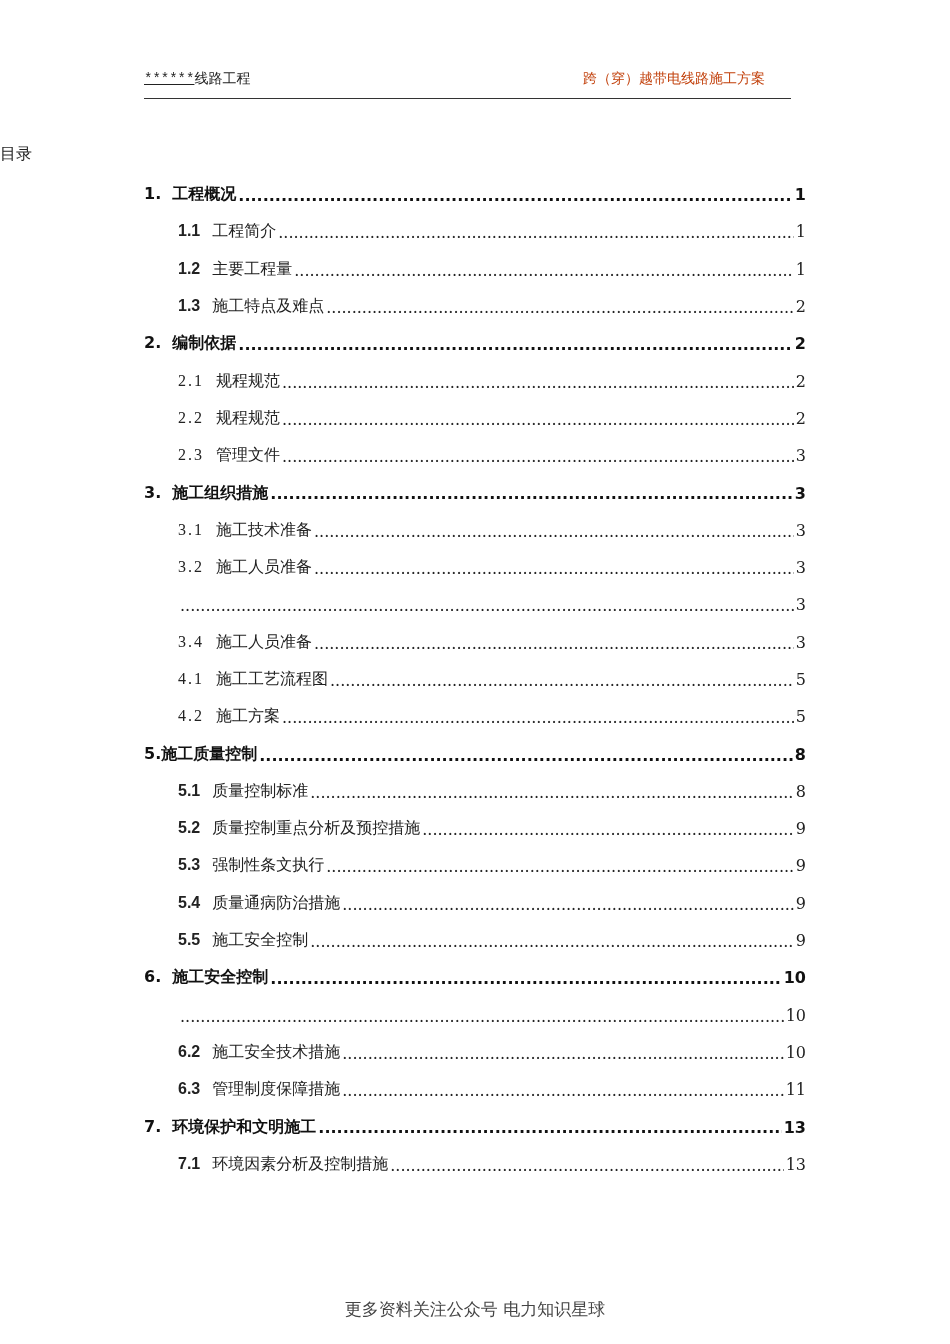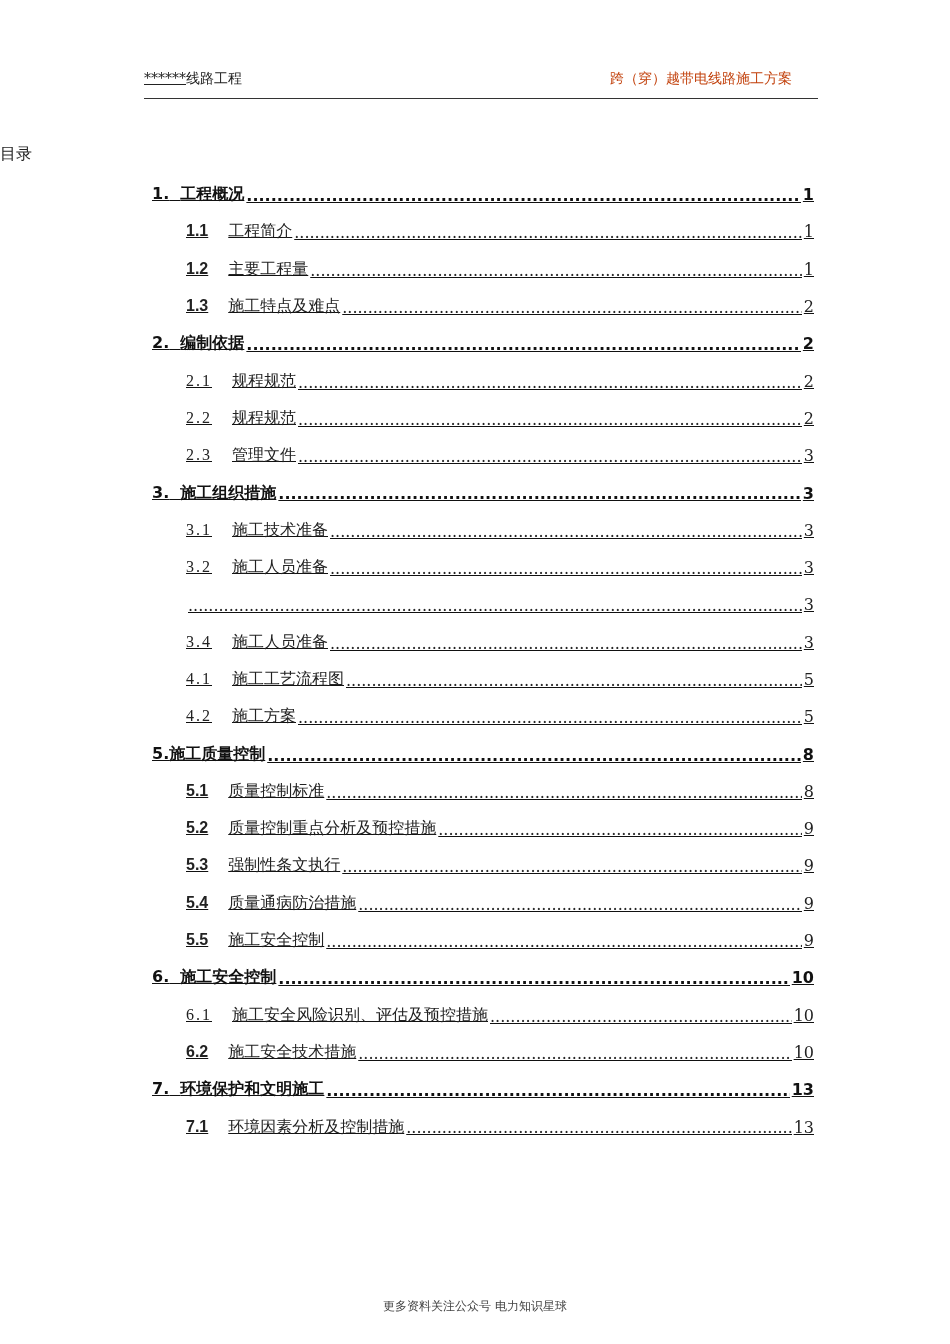--- a/index.html
+++ b/index.html
@@ -1,40 +1,40 @@
 <!DOCTYPE html>
 <html><head>
 <meta charset="utf-8">
 <style>
   html, body { margin:0; padding:0; background:#ffffff; }
   body { width:950px; height:1344px; position:relative; overflow:hidden;
          font-family:"DejaVu Serif", "Liberation Serif", serif; color:#111; }
-  .header { position:absolute; left:144px; right:132px; top:66px; height:32px;
-            border-bottom:1.5px solid #333; }
+  .header { position:absolute; left:144px; right:159px; top:66px; height:32px;
+            border-bottom:1.5px solid #333;font-family:Liberation Mono, monospace; }
   .header-left { position:absolute; left:0; top:4px; font-size:14px; color:#222; }
   .header-left .stars { text-decoration:underline; }
   .header-right { position:absolute; right:26px; top:4px; font-size:14px; color:#c2410c; }
   .toc-title { position:absolute; left:0; right:0; top:144px; text-align:left;
                font-size:16px; color:#222; }
-  .toc { position:absolute; left:152px; top:176px; width:662px;text-decoration:underline; }
+  .toc { position:absolute; left:144px; top:176px; width:662px; }
   .row { height:37.3px; display:flex; align-items:center; white-space:nowrap; }
   .row .lbl { flex:0 0 auto; }
   .row .dots { flex:1 1 auto; overflow:hidden; margin:0 2px; height:1.2em;
                position:relative; top:1px; }
   .row .dots::before { content:"........................................................................................................................................................................................................................"; letter-spacing:0px; }
   .row .pg { flex:0 0 auto; text-align:right; }
   .lvl1 { font-family:"DejaVu Sans", "Liberation Sans", sans-serif; font-weight:bold;
           font-size:16px; }
   .lvl1 .dots { font-weight:bold; }
   .lvl2 { padding-left:34px; font-size:16px; color:#222;
           font-family:"DejaVu Serif", "Liberation Serif", serif; }
-  .lvl2 .num { font-family:"Liberation Sans", sans-serif; font-weight:bold; margin-right:20px; }
+  .lvl2 .num { font-family:"Liberation Sans", sans-serif; font-weight:bold; margin-right:12px; }
   .lvl2 .num.light { font-weight:normal; letter-spacing:2px; font-family:"Liberation Serif", serif; }
   .footer { position:absolute; left:0; right:0; top:1298px; text-align:center;
-            font-size:12px; color:#444; }
+            font-size:17px; color:#444; }
 </style>
 </head>
 <body>
 
 <div class="header">
   <div class="header-left">
     <span class="stars">******</span><span>线路工程</span>
   </div>
   <div class="header-right">跨（穿）越带电线路施工方案</div>
 </div>
@@ -145,28 +145,32 @@
       <span class="lbl"><span class="num">5.5</span><span></span><span>施工安全控制</span></span>
       <span class="dots"></span>
       <span class="pg">9</span>
     </div>
     <div class="row lvl1">
       <span class="lbl"><span class="num">6.</span><span>&nbsp;&nbsp;</span><span>施工安全控制</span></span>
       <span class="dots"></span>
       <span class="pg">10</span>
     </div>
     <div class="row lvl2">
-      <span class="lbl"><span class="num light">6.1</span><span></span><span>施工安全风险识别、评估及预控措施</span></span>
       <span class="dots"></span>
       <span class="pg">10</span>
     </div>
     <div class="row lvl2">
       <span class="lbl"><span class="num">6.2</span><span></span><span>施工安全技术措施</span></span>
       <span class="dots"></span>
       <span class="pg">10</span>
+    </div>
+    <div class="row lvl2">
+      <span class="lbl"><span class="num">6.3</span><span></span><span>管理制度保障措施</span></span>
+      <span class="dots"></span>
+      <span class="pg">11</span>
     </div>
     <div class="row lvl1">
       <span class="lbl"><span class="num">7.</span><span>&nbsp;&nbsp;</span><span>环境保护和文明施工</span></span>
       <span class="dots"></span>
       <span class="pg">13</span>
     </div>
     <div class="row lvl2">
       <span class="lbl"><span class="num">7.1</span><span></span><span>环境因素分析及控制措施</span></span>
       <span class="dots"></span>
       <span class="pg">13</span>

